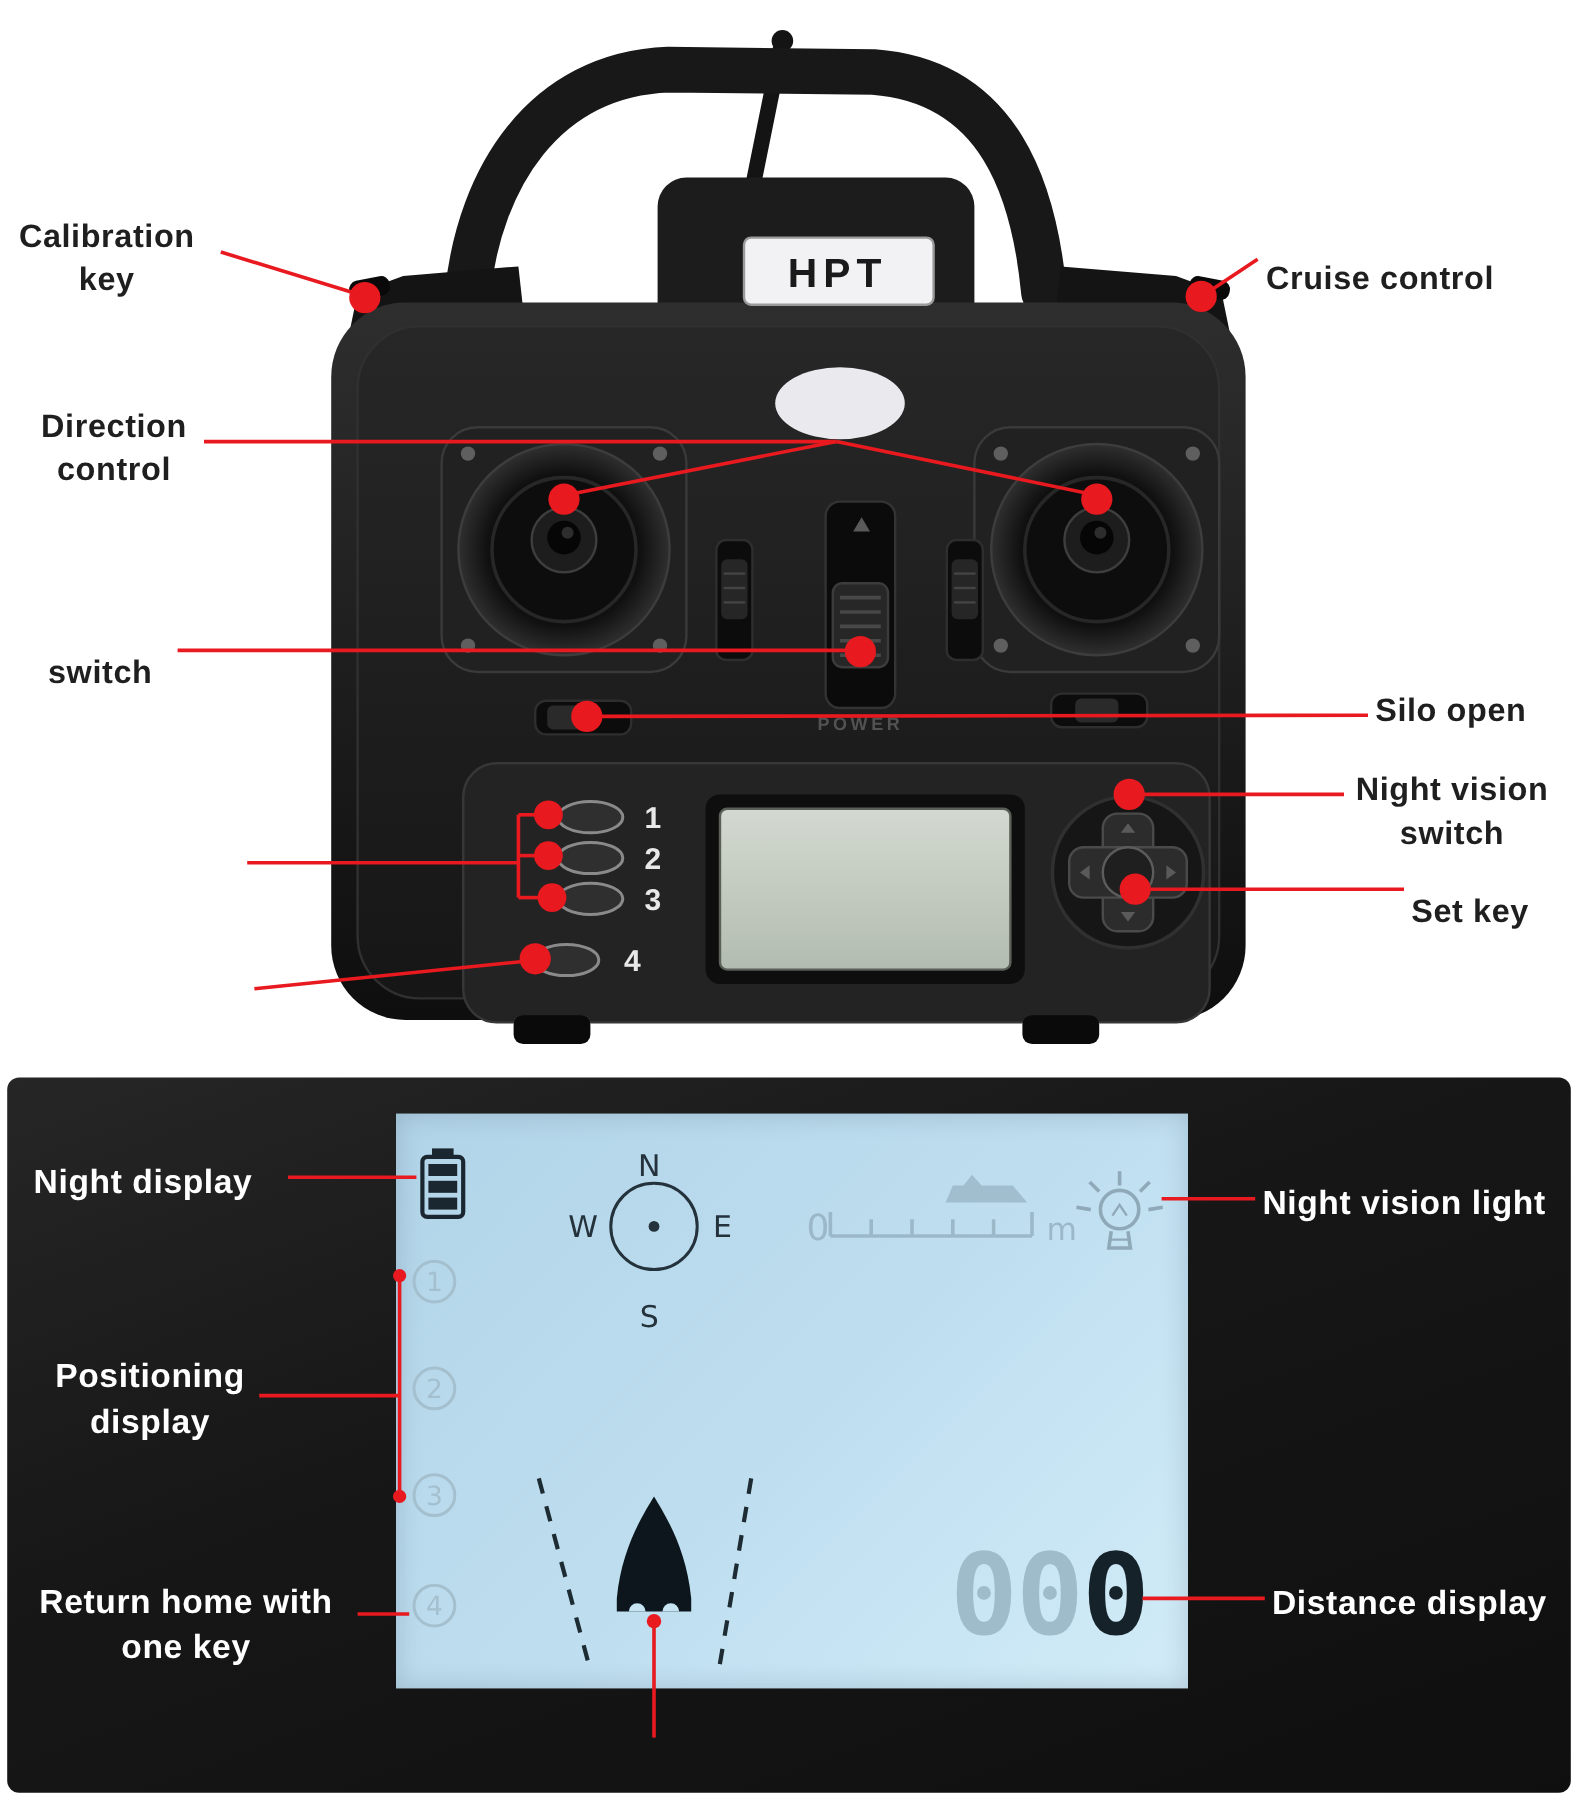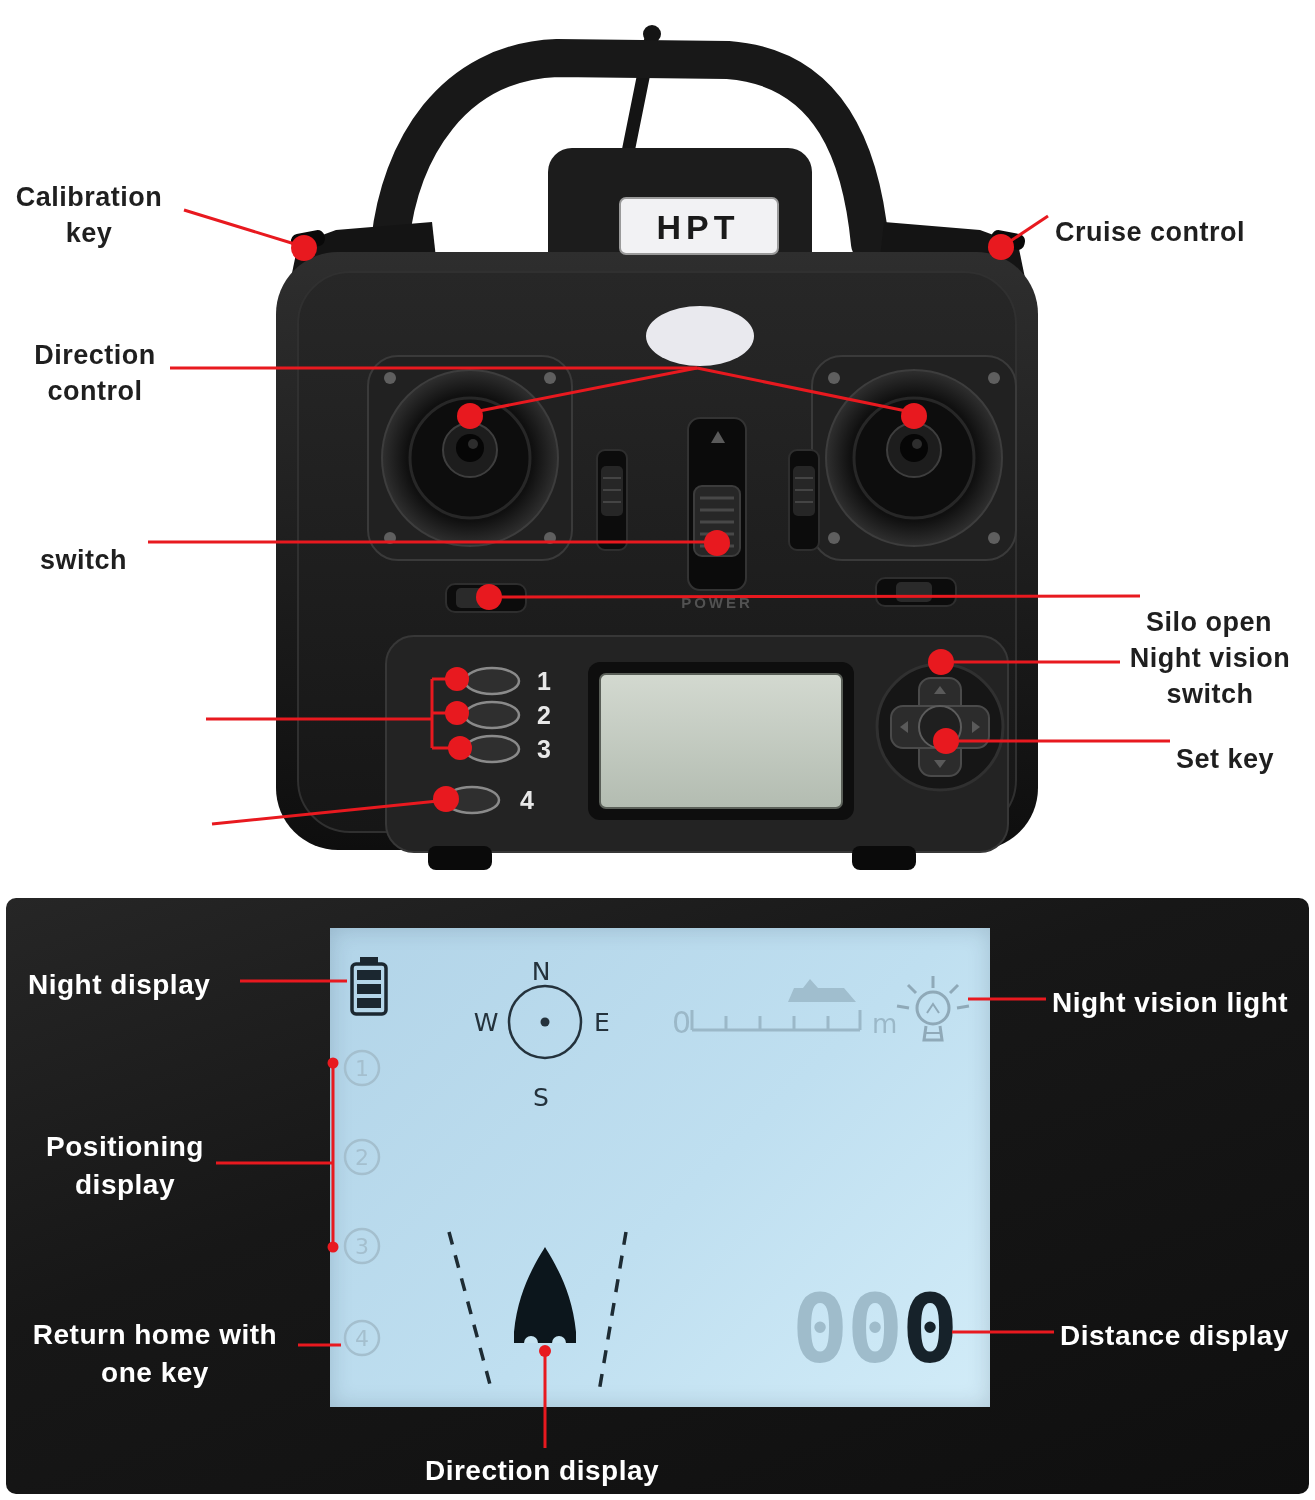--- a/index.html
+++ b/index.html
@@ -218,21 +218,21 @@
       </g>
     </g>
   </svg>
 
   <div class="toplabel" style="left:0px;top:180px;width:178px">Calibration
 key</div>
   <div class="toplabel nowrap" style="left:1055px;top:199px">Cruise control</div>
   <div class="toplabel" style="left:20px;top:338px;width:150px">Direction
 control</div>
   <div class="toplabel nowrap" style="left:40px;top:527px">switch</div>
-  <div class="toplabel nowrap" style="left:1146px;top:589px">Silo open</div>
+  <div class="toplabel nowrap" style="left:1146px;top:559px">Silo open</div>
   <div class="toplabel" style="left:1120px;top:641px;width:180px">Night vision
 switch</div>
   <div class="toplabel nowrap" style="left:1176px;top:726px">Set key</div>
 
   <div id="bottom-panel"></div>
   <div id="lcd"></div>
 
   <svg class="layer" style="top:898px" width="1315" height="602" viewBox="0 898 1315 602">
 
     <g font-family="DejaVu Sans, sans-serif">
@@ -324,15 +324,14 @@
     </g>
   </svg>
 
   <div class="botlabel nowrap" style="left:28px;top:966px">Night display</div>
   <div class="botlabel" style="left:37px;top:1128px;width:176px">Positioning
 display</div>
   <div class="botlabel" style="left:16px;top:1316px;width:278px">Return home with
 one key</div>
   <div class="botlabel nowrap" style="left:1052px;top:984px">Night vision light</div>
   <div class="botlabel nowrap" style="left:1060px;top:1317px">Distance display</div>
-  <div class="botlabel" style="left:417px;top:1452px;width:250px">Direction display</div>
 
 </div>
 
 </body></html>

